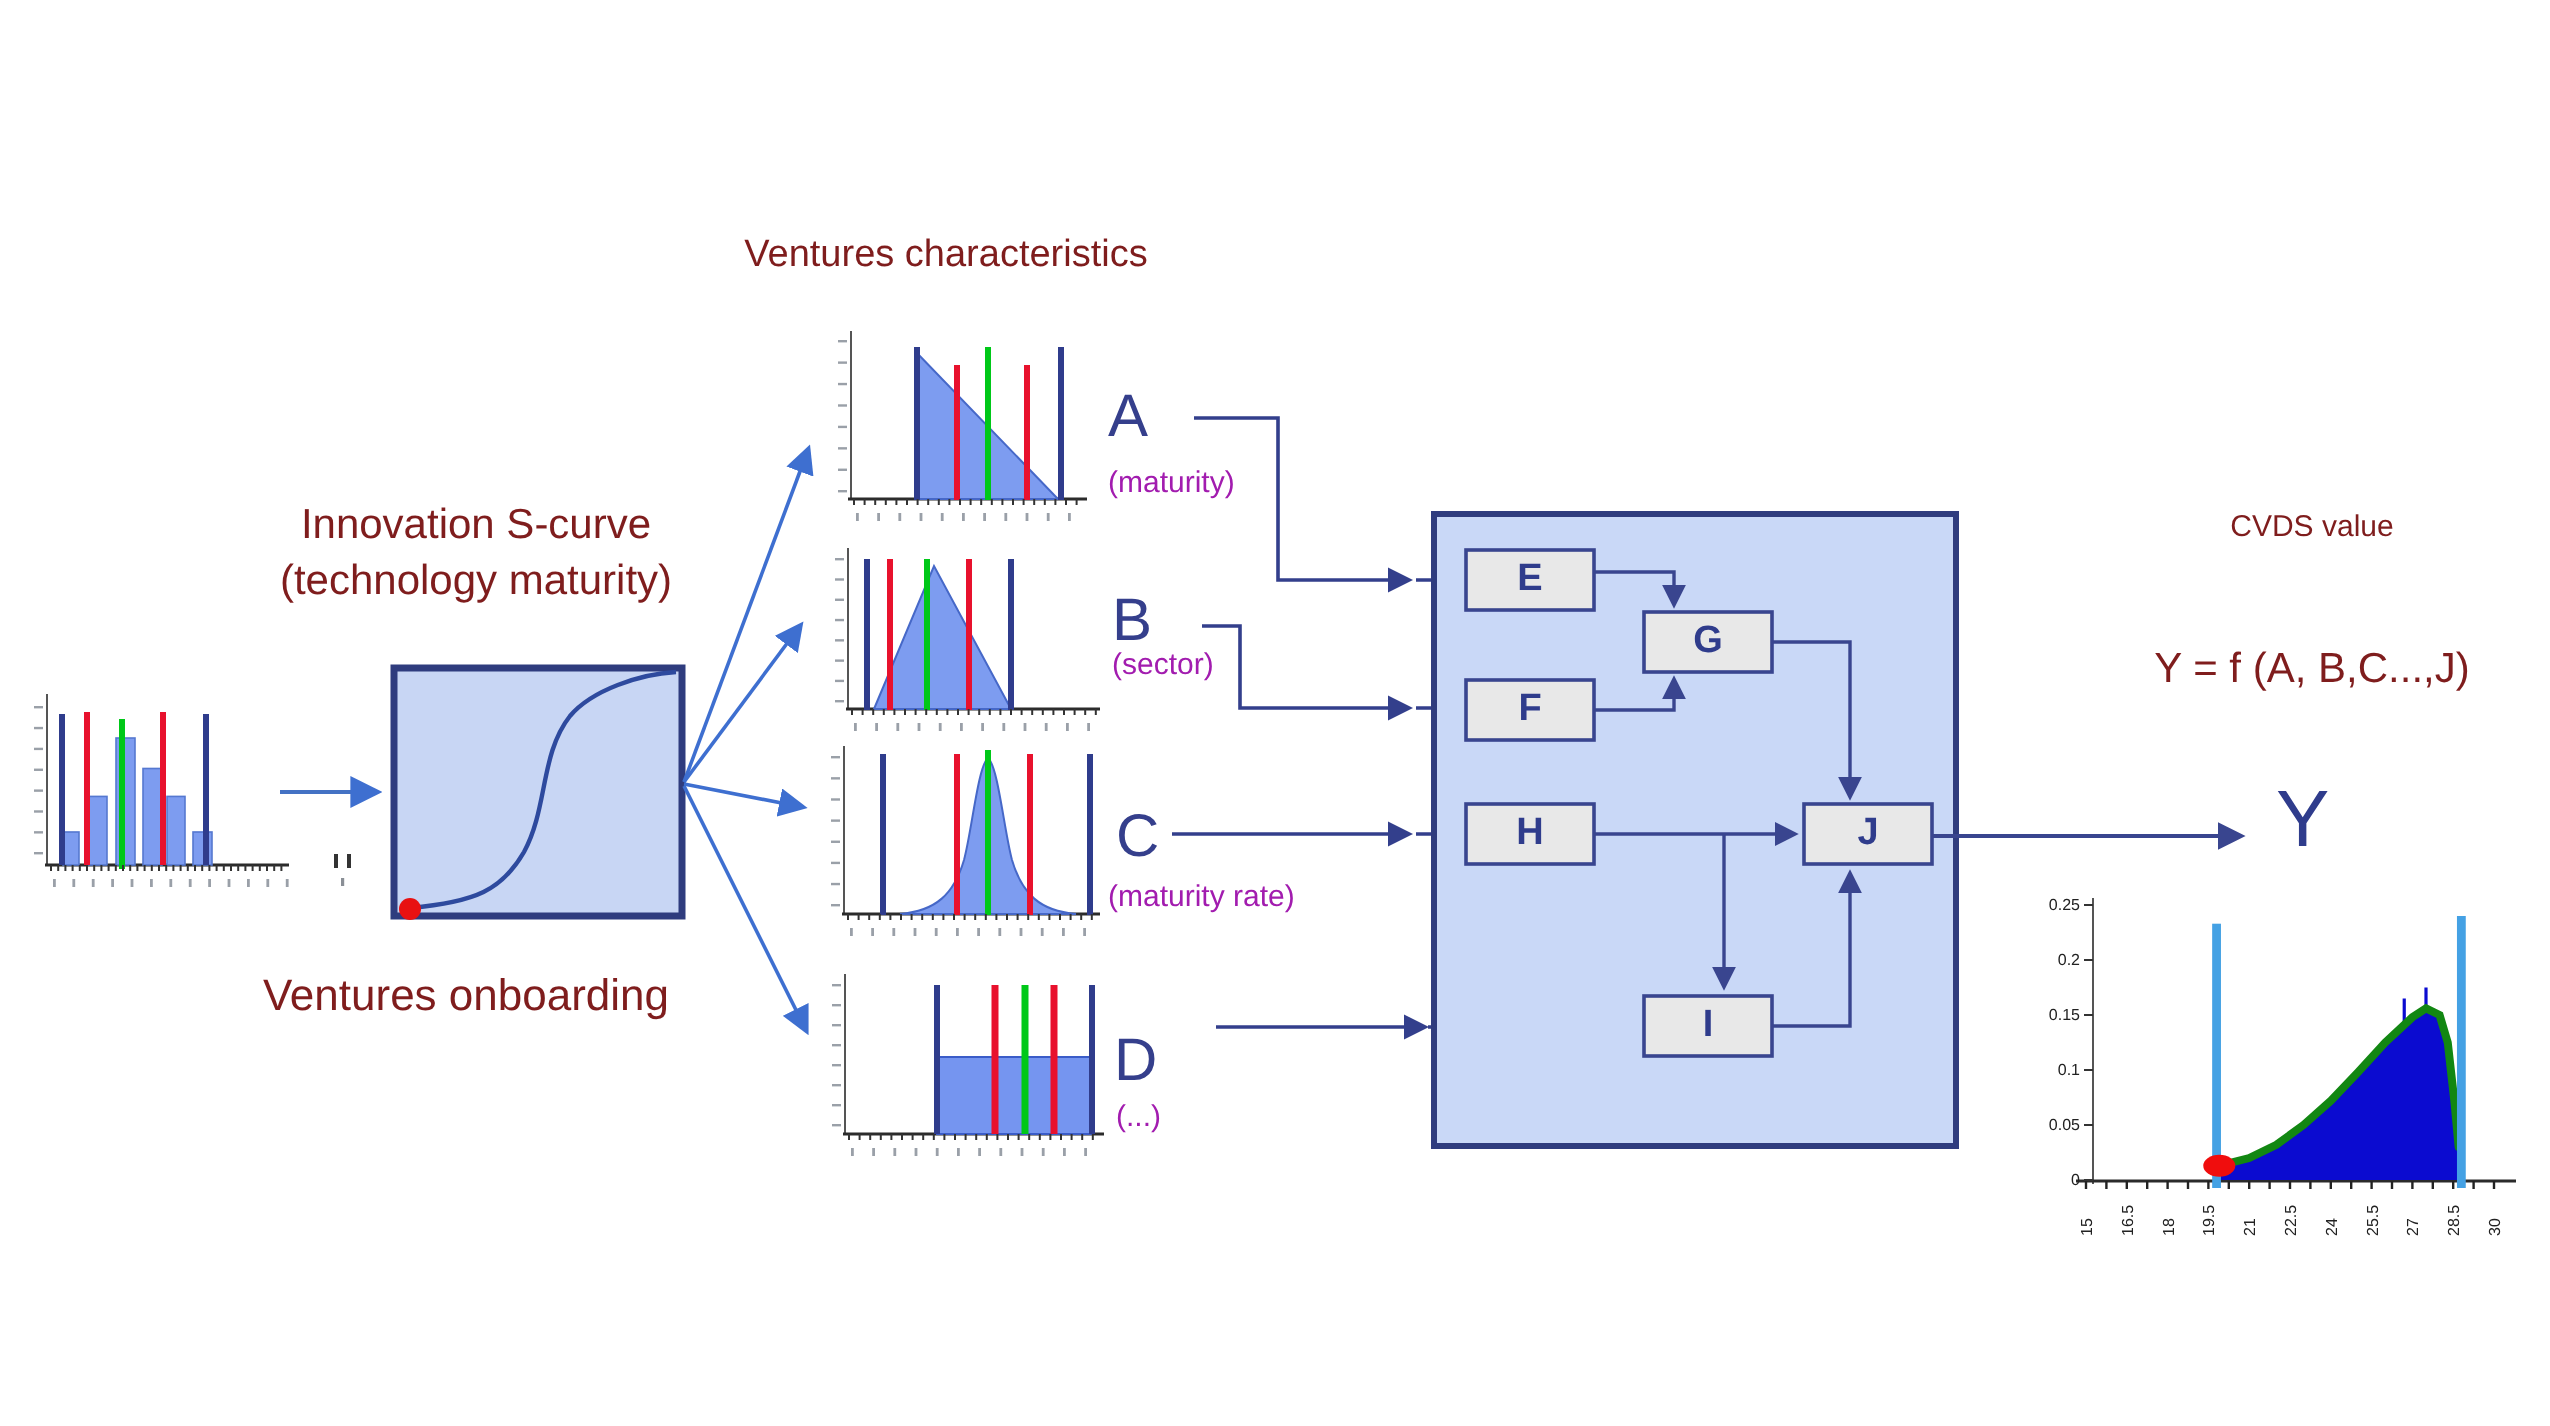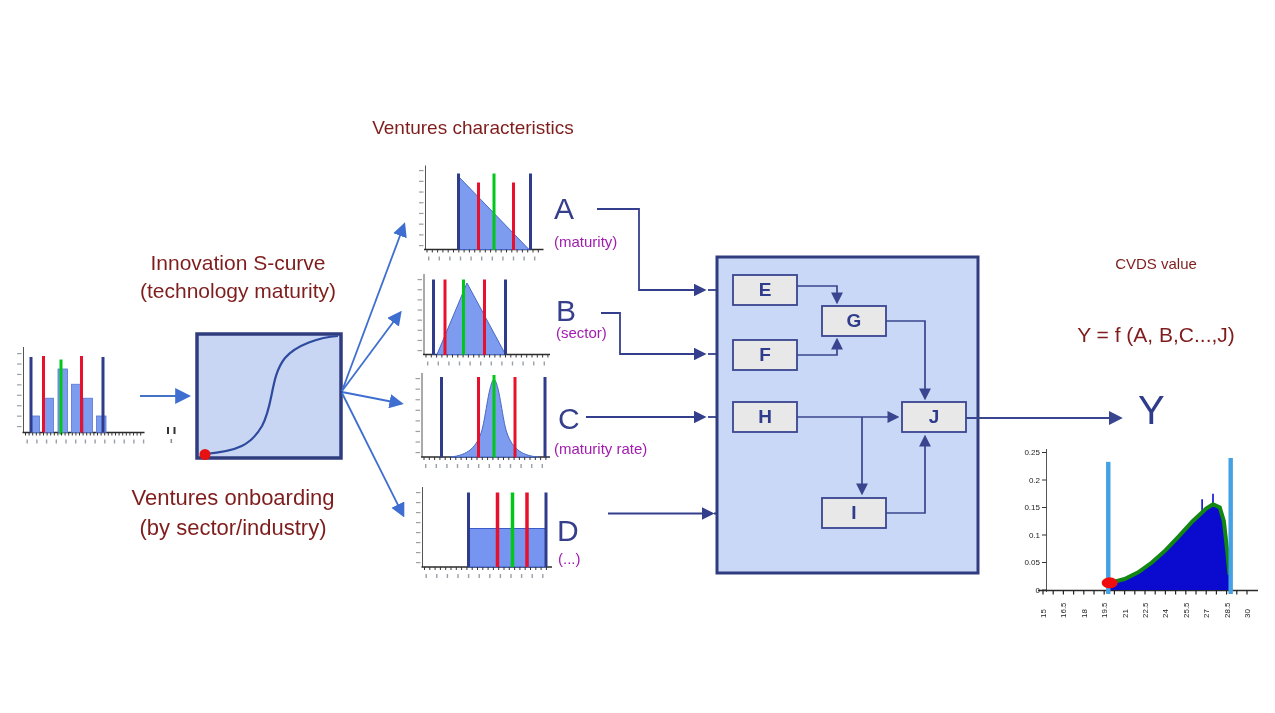--- a/index.html
+++ b/index.html
@@ -454,21 +454,20 @@
 
   <div id="lbl-vc" class="txt blue-label">Ventures characteristics</div>
 
   <div id="lbl-isc" class="txt blue-label">
     <span class="blk">Innovation S-curve</span>
     <span class="blk">(technology maturity)</span>
   </div>
 
   <div id="lbl-vo" class="txt blue-label">
     <span class="blk">Ventures onboarding</span>
-    <span class="blk">(by sector/industry)</span>
   </div>
 
   <div id="lbl-cvds" class="txt blue-label">CVDS value</div>
   <div id="lbl-formula" class="txt blue-label">Y = f (A, B,C...,J)</div>
 
   <div class="txt varletter" style="left:554px;top:192px;">A</div>
   <div class="txt varcap" style="left:554px;top:233px;">(maturity)</div>
   <div class="txt varletter" style="left:556px;top:294px;">B</div>
   <div class="txt varcap" style="left:556px;top:324px;">(sector)</div>
   <div class="txt varletter" style="left:558px;top:402px;">C</div>

